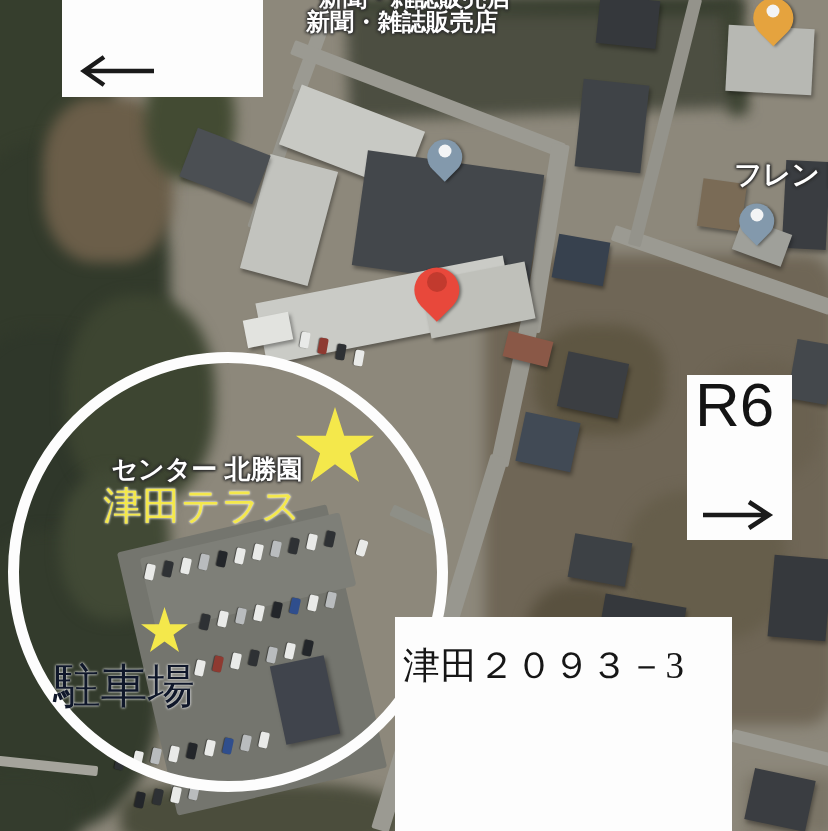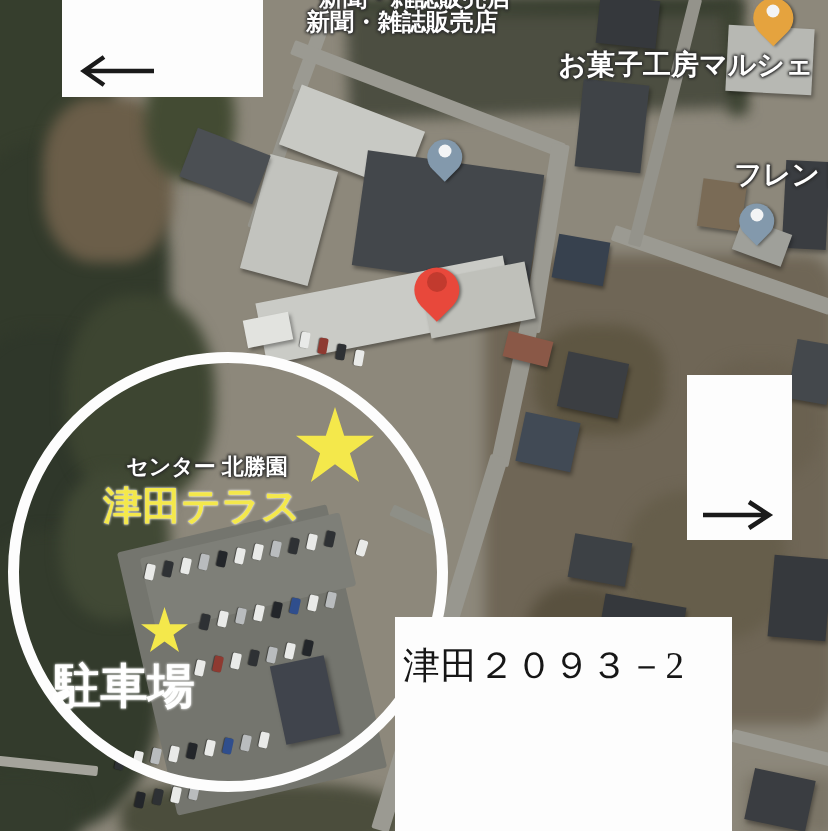--- a/index.html
+++ b/index.html
@@ -10,21 +10,21 @@
   .mf-roads{border-radius:2px;}
   .mf-parking{border-radius:3px;}
   .mf-buildings{box-shadow:2px 3px 4px rgba(0,0,0,.35);}
   .mf-cars{width:16px;height:9px;border-radius:2px;box-shadow:0 1px 1px rgba(0,0,0,.45);}
 
   .maplabel{position:absolute;color:#fff;font-weight:bold;white-space:nowrap;
     text-shadow:0 1px 3px rgba(45,45,45,.95),0 -1px 3px rgba(45,45,45,.95),
                 1px 0 3px rgba(45,45,45,.95),-1px 0 3px rgba(45,45,45,.95);}
   .centered{transform:translateX(-50%);}
 
-  .yellowlabel{position:absolute;font-weight:bold;white-space:nowrap;
+  .yellowlabel{position:absolute;font-weight:normal;white-space:nowrap;
     text-shadow:0 0 3px rgba(255,255,255,.85),0 0 2px rgba(255,255,255,.7);}
 
   .map-pin{position:absolute;}
   .pin-body{position:absolute;left:50%;top:50%;width:70.7%;height:70.7%;
     transform:translate(-50%,-50%) rotate(-45deg);border-radius:50% 50% 50% 0;
     box-shadow:1px 2px 3px rgba(0,0,0,.4);}
   .pin-dot{position:absolute;left:50%;top:37%;transform:translate(-50%,-50%);border-radius:50%;}
 
   .star{position:absolute;clip-path:polygon(50% 0%,61.8% 38.2%,100% 38.2%,69.1% 61.8%,
     80.9% 100%,50% 76.4%,19.1% 100%,30.9% 61.8%,0% 38.2%,38.2% 38.2%);
@@ -149,23 +149,22 @@
       <div class="mf mf-cars" style="left: 194px; top: 792px; width: 16px; height: 9px; background: rgb(185, 188, 190); transform: translate(-50%, -50%) rotate(102deg);"></div>
       <div class="mf mf-cars" style="left: 362px; top: 548px; width: 16px; height: 9px; background: rgb(233, 234, 232); transform: translate(-50%, -50%) rotate(107deg);"></div>
       <div class="mf mf-cars" style="left: 305px; top: 340px; width: 16px; height: 9px; background: rgb(233, 234, 232); transform: translate(-50%, -50%) rotate(100deg);"></div>
       <div class="mf mf-cars" style="left: 323px; top: 346px; width: 16px; height: 9px; background: rgb(142, 58, 49); transform: translate(-50%, -50%) rotate(100deg);"></div>
       <div class="mf mf-cars" style="left: 341px; top: 352px; width: 16px; height: 9px; background: rgb(46, 49, 52); transform: translate(-50%, -50%) rotate(100deg);"></div>
       <div class="mf mf-cars" style="left: 359px; top: 358px; width: 16px; height: 9px; background: rgb(233, 234, 232); transform: translate(-50%, -50%) rotate(100deg);"></div>
     </div>
 
   <div class="maplabel centered" style="left:415px;top:-18px;font-size:24px;">新聞・雑誌販売店</div>
   <div class="maplabel centered" style="left:402px;top:6px;font-size:24px;">新聞・雑誌販売店</div>
-  <div class="maplabel centered" style="left:686px;top:46px;font-size:28px;">お菓子工房マルシェ</div>
   <div class="maplabel" style="left:734px;top:156px;font-size:28px;">フレント</div>
-  <div class="maplabel centered" style="left:207px;top:452px;font-size:22px;">センター 北勝園</div>
+  <div class="maplabel centered" style="left:207px;top:452px;font-size:26px;">センター 北勝園</div>
 
   <div class="map-pin" style="left:420px;top:132px;width:50px;height:50px;">
     <div class="pin-body" style="background: rgb(131, 153, 172);"></div>
     <div class="pin-dot" style="width: 13px; height: 13px; background: rgb(243, 244, 245);"></div>
   </div>
 
   <div class="map-pin" style="left:405px;top:258px;width:64px;height:64px;">
     <div class="pin-body" style="background: rgb(232, 72, 59);"></div>
     <div class="pin-dot" style="width: 20px; height: 20px; background: rgb(194, 58, 46);"></div>
   </div>
@@ -179,33 +178,34 @@
     <div class="pin-body" style="background: rgb(229, 163, 62);"></div>
     <div class="pin-dot" style="width: 13px; height: 13px; background: rgb(243, 244, 245);"></div>
   </div>
 
   <div class="highlight-circle" style="border-color: rgb(253, 253, 253);"></div>
 
   <div class="star" style="left: 296px; top: 407px; width: 78px; height: 75px; background: rgb(244, 232, 75);"></div>
   <div class="star" style="left: 141px; top: 607px; width: 47px; height: 45px; background: rgb(244, 232, 75);"></div>
 
   <div class="yellowlabel centered" style="left: 202px; top: 479px; font-size: 39px; color: rgb(244, 232, 75);">津田テラス</div>
-  <div class="yellowlabel centered" style="left: 124px; top: 655px; font-size: 47px; color: #ffffff;">駐車場</div>
+  <div class="yellowlabel centered" style="left: 124px; top: 655px; font-size: 47px; color: #0f172a;">駐車場</div>
 
   <div class="whitebox" id="box-topleft">
     <svg class="arrow-svg" style="left:4px;top:50px;" width="94" height="42" viewBox="0 0 94 42">
       <path class="arrow-stroke" d="M88 21 L20 21 M38 7 L18 21 L38 35"></path>
     </svg>
   </div>
 
   <div class="whitebox" id="box-r6">
+    <div id="r6-text">R6</div>
     <svg class="arrow-svg" style="left:10px;top:122px;" width="86" height="36" viewBox="0 0 86 36">
       <path class="arrow-stroke" d="M6 18 L70 18 M52 5 L72 18 L52 31"></path>
     </svg>
   </div>
 
   <div class="whitebox" id="box-address">
     <div id="addr-text">
-      <span class="addr-line">津田２０９３－2</span>
+      <span class="addr-line">津田２０９３－3</span>
     </div>
   </div>
 
 </div>
 
 </body></html>

